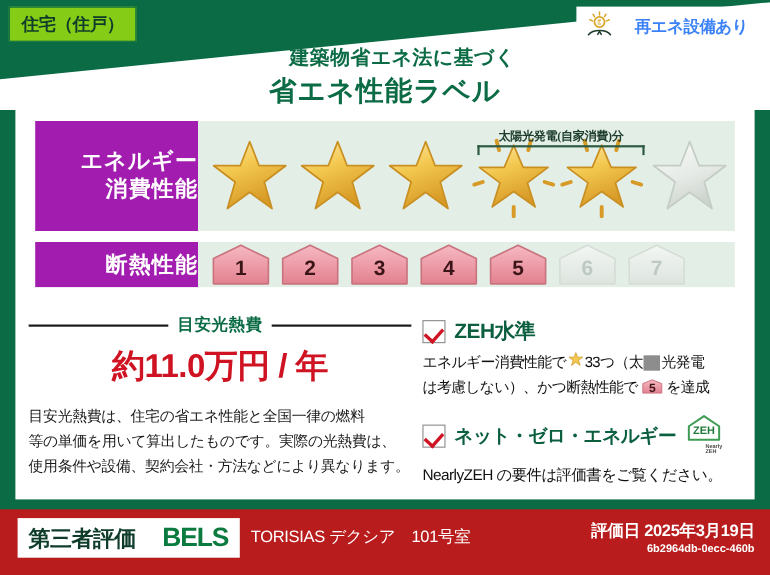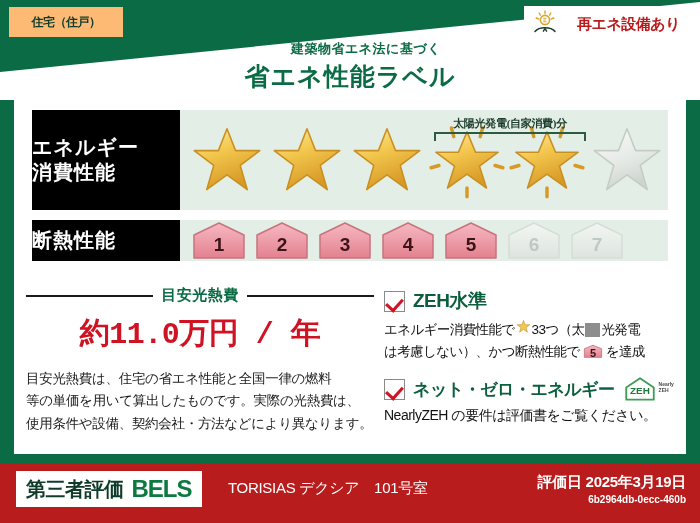--- a/index.html
+++ b/index.html
@@ -27,71 +27,71 @@
     width: 700px; height: 100px;
     background: #ffffff;
     clip-path: polygon(0 86px, 0 72px, 700px 2px, 700px 20px, 700px 100px, 0 100px);
   }
 
   
   .tag-home {
     position: absolute;
     left: 8px; top: 6px;
     width: 116px; height: 32px;
-    background: #fdba74;
+    background: #84cc16;
     border: 1px solid #0b6b45;
     display: flex; align-items: center; justify-content: center;
-    font-size: 12px; font-weight: bold; color: #0e3b2a;
+    font-size: 16px; font-weight: bold; color: #0e3b2a;
     letter-spacing: -0.5px;
     z-index: 6;
   }
 
   
   .badge-renew {
     position: absolute;
     right: 8px; top: 6px;
     height: 36px;
     background: #ffffff;
     display: flex; align-items: center;
     padding: 0 12px 0 8px;
     gap: 7px;
     z-index: 6;
   }
   .badge-renew .txt {
-    font-size: 15px; font-weight: bold; color: #b91c1c;
+    font-size: 15px; font-weight: bold; color: #3b82f6;
     letter-spacing: -0.5px;
     margin-left: 12px;
   }
 
   
   .title-wrap {
     position: absolute;
     left: 0; top: 40px; width: 700px;
     text-align: center; z-index: 5;
   }
   .title-sub {
-    font-size: 13px; font-weight: bold; color: #0b6b45;
+    font-size: 18px; font-weight: bold; color: #0b6b45;
     letter-spacing: 0.5px;
     margin-left: 32px;
   }
   .title-main {
     font-size: 25px; font-weight: bold; color: #0b6b45;
     letter-spacing: 1px; margin-top: 2px;
   }
 
   
   .row {
     position: absolute;
     display: flex; align-items: stretch;
   }
   .row-label {
-    background: #000000;
+    background: #a21caf;
     color: #ffffff;
     display: flex; flex-direction: column;
-    align-items: flex-start; justify-content: center;
+    align-items: flex-end; justify-content: center;
     font-weight: bold; letter-spacing: 1px;
   }
   .row-body {
     background: #e3efe6;
     position: relative;
     display: flex; align-items: center;
   }
 
   
   .row-energy { left: 32px; top: 110px; width: 636px; height: 100px; }
@@ -150,21 +150,20 @@
     justify-content: center;
   }
   .cost-head .rule { flex: 1; height: 2px; background: #1a1a1a; }
   .cost-head .ttl {
     font-size: 15px; font-weight: bold; color: #0b6b45; letter-spacing: 0.5px;
   }
   .cost-value {
     text-align: center; margin-top: 8px;
     font-size: 30px; font-weight: bold; color: #cf1322;
     letter-spacing: -0.5px;
-    font-family: Liberation Mono, monospace;
   }
   .cost-note {
     margin-top: 14px;
     font-size: 13.5px; color: #1a1a1a; line-height: 1.65;
     letter-spacing: -0.3px;
   }
   .cost-note div { white-space: nowrap; }
 
   
   .zeh-block { position: absolute; left: 384px; top: 288px; width: 300px; }
@@ -195,21 +194,21 @@
   }
   .inline-house {
     display: inline-block; position: relative;
     width: 20px; height: 17px; margin: 0 3px; vertical-align: -3px;
   }
   .inline-house .n {
     position: absolute; left: 0; top: 2px; width: 20px;
     text-align: center; font-size: 11px; font-weight: bold; color: #3b1418;
   }
   .nz-row { display: flex; align-items: center; gap: 8px; margin-top: 14px; }
-  .zeh-logo { display: flex; align-items: center; gap: 2px; }
+  .zeh-logo { display: flex; align-items: flex-end; gap: 2px; flex-direction: column; }
   .zeh-logo .nearly {
     font-size: 5px; font-weight: bold; color: #4a4a4a; line-height: 1.05;
     padding-bottom: 3px;
   }
   .nz-desc {
     margin-top: 5px; font-size: 14px; color: #111; letter-spacing: -0.5px;
     white-space: nowrap;
   }
 
   
@@ -217,21 +216,21 @@
     position: absolute; left: 0; bottom: 0; width: 700px; height: 60px;
     background: #b91c1c;
   }
   .bels-box {
     position: absolute; left: 16px; top: 8px;
     height: 36px; background: #ffffff;
     display: flex; align-items: center; gap: 8px;
     padding: 0 10px;
   }
   .bels-jp { font-size: 20px; font-weight: bold; color: #0e3b2a; letter-spacing: -0.5px; }
-  .bels-en { font-size: 24px; font-weight: bold; color: #0b7a3f; letter-spacing: -1px; }
+  .bels-en { font-size: 24px; font-weight: bold; color: #0b7a3f; letter-spacing: -1px; margin-left: 16px; }
   .prop-name {
     position: absolute; left: 228px; top: 16px;
     font-size: 15px; color: #ffffff; font-weight: normal;
     letter-spacing: -0.3px; white-space: nowrap;
   }
   .footer-right {
     position: absolute; right: 14px; top: 10px; text-align: right;
   }
   .eval-date { font-size: 15px; font-weight: bold; color: #ffffff; letter-spacing: -0.3px; }
   .eval-id {

